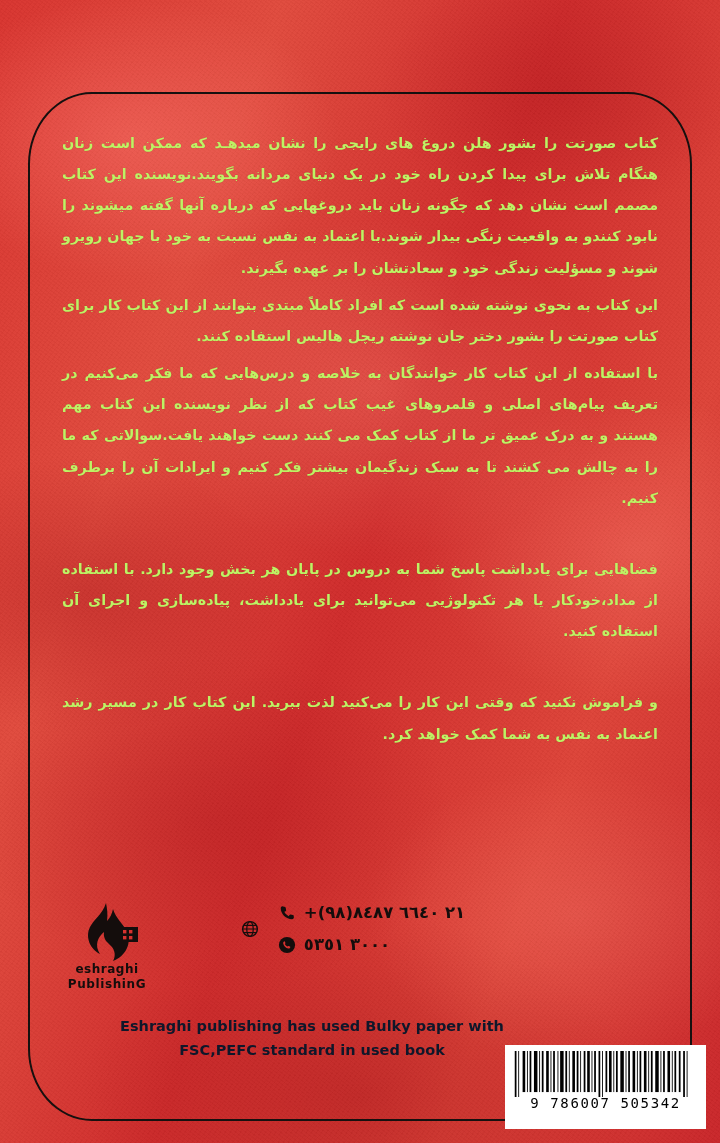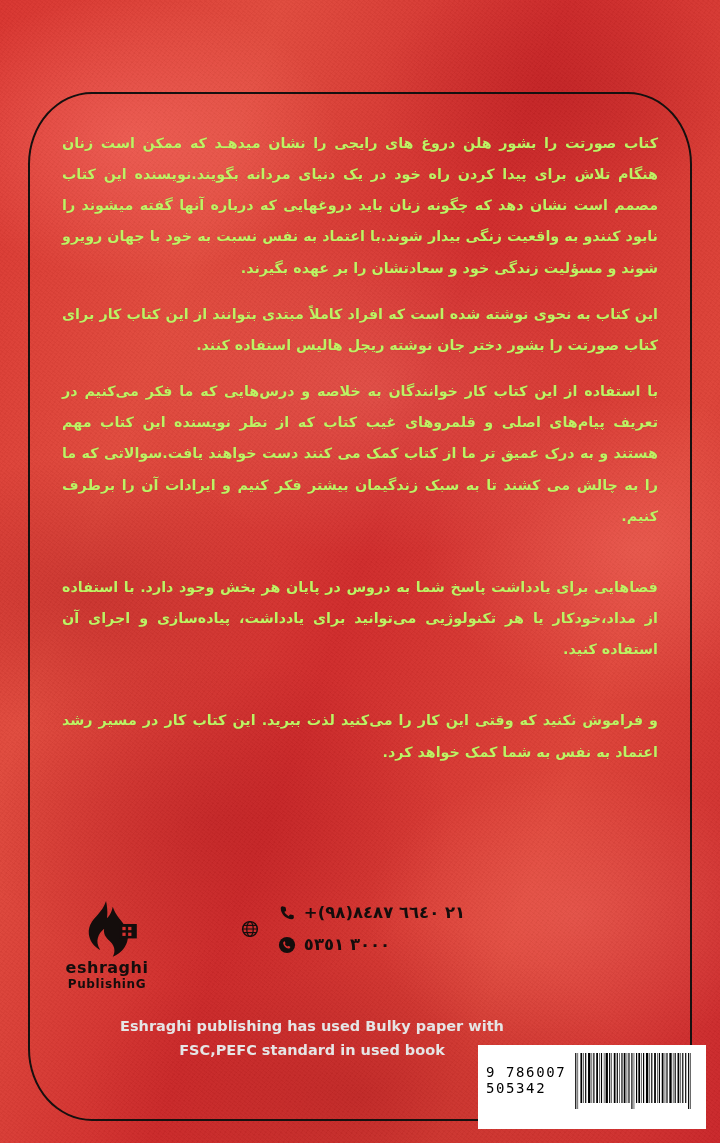--- a/index.html
+++ b/index.html
@@ -64,21 +64,21 @@
     font-size: 14.3px;
     line-height: 2.18;
     text-align: justify;
     text-align-last: right;
     margin: 0 0 6px 0;
     letter-spacing: 0.1px;
     font-weight: 600;
     text-shadow: 0 0 1px rgba(20,10,10,0.25);
   }
   .para.gap {
-    margin-top: 15px;
+    margin-top: 6px;
   }
   .para.biggap {
     margin-top: 40px;
   }
 
   
   .footer {
     position: absolute;
     left: 0;
     right: 0;
@@ -143,21 +143,21 @@
     display: flex;
     flex-direction: column;
     align-items: center;
     justify-content: flex-end;
   }
   .logo-mark {
     width: 70px;
     height: 62px;
   }
   .logo-name {
-    font-size: 16px;
+    font-size: 12px;
     font-weight: 700;
     color: #140d0c;
     letter-spacing: 0.5px;
     line-height: 1.15;
     text-align: center;
     direction: ltr;
   }
   .logo-sub {
     font-size: 12px;
     font-weight: 700;
@@ -167,39 +167,40 @@
   }
 
   
   .fsc {
     position: absolute;
     left: 0;
     right: 0;
     top: 112px;
     text-align: center;
     direction: ltr;
-    color: #e5e5e5;
+    color: #0f172a;
     font-size: 14.5px;
     line-height: 1.65;
     font-weight: 600;
     padding-right: 96px;
   }
   .fsc b { font-weight: 800; }
 
   
   .barcode-box {
     position: absolute;
     right: 14px;
     bottom: 14px;
-    width: 228px;
+    width: 201px;
     height: 84px;
     background: #ffffff;
     padding: 6px 8px 18px 8px;
     box-sizing: border-box;
     display: flex;
+    flex-direction: column;
     align-items: center;
   }
   .bars {
     width: 100%;
     height: 56px;
   }
   .barcode-num {
     font-family: "DejaVu Sans Mono", "Liberation Mono", monospace;
     font-size: 14px;
     letter-spacing: 1.6px;

